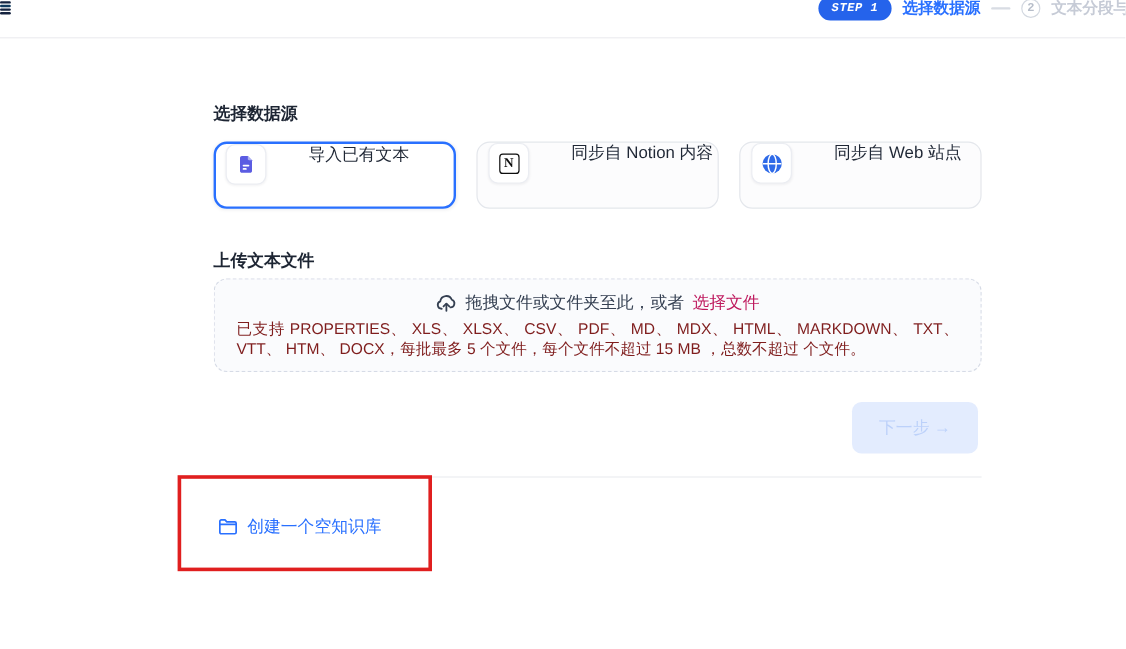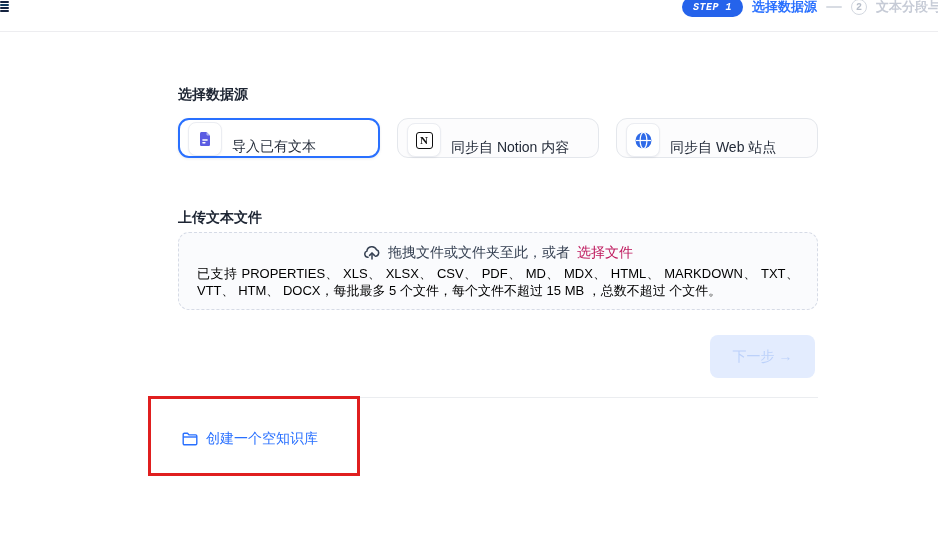--- a/index.html
+++ b/index.html
@@ -32,23 +32,23 @@
     display:flex;align-items:center;justify-content:center;
     color:#b6bdc9;font-size:10px;font-weight:600;background:#fff;box-sizing:border-box;
   }
   .step-inactive-label{color:#c6cbd6;font-weight:700;font-size:13px;}
   
   .h-label{
     position:absolute;font-size:14px;font-weight:700;color:#1d2533;
   }
   .cards{position:absolute;left:178px;top:118px;display:flex;gap:17px;}
   .card{
-    width:202px;height:40px;box-sizing:border-box;border-radius:11px;
+    width:202px;height:56px;box-sizing:border-box;border-radius:11px;
     background:#fcfcfd;border:1px solid #e4e7ec;
-    display:flex;align-items:flex-end;padding-left:9px;cursor:pointer;
+    display:flex;align-items:flex-start;padding-left:9px;cursor:pointer;gap:25px;
   }
   .card.selected{
     background:#ffffff;border:2px solid #2970ff;padding-left:8px;
     box-shadow:0 1px 3px rgba(16,24,40,.08);
   }
   .card .iconbox{
     width:32px;height:32px;border-radius:8px;background:#fff;
     border:1px solid #ebedf2;display:flex;align-items:center;justify-content:center;
     box-shadow:0 1px 2px rgba(16,24,40,.05);flex:none;
   }
@@ -61,21 +61,21 @@
   .dropzone{
     position:absolute;left:178px;top:232px;width:640px;height:78px;box-sizing:border-box;
     background:#fafbfd;border:1px dashed #d6dbe6;border-radius:11px;
   }
   .drop-row{
     display:flex;align-items:flex-start;justify-content:center;gap:7px;
     margin-top:11px;font-size:14px;color:#354052;
   }
   .browse{color:#be185d;cursor:pointer;}
   .hint{
-    margin:4px 18px 0;font-size:13px;line-height:16.5px;color:#000000;
+    margin:4px 18px 0;font-size:13px;line-height:16.5px;color:#7f1d1d;
     text-align:justify;
   }
   .next-btn{
     position:absolute;left:710px;top:335px;width:105px;height:43px;
     background:#e3ecfe;color:#bcd1fa;font-size:14px;font-weight:500;
     border:none;border-radius:8px;display:flex;align-items:center;justify-content:center;
     cursor:not-allowed;
   }
   .divider{position:absolute;left:180px;top:397px;width:638px;height:1px;background:#ebedf0;}
   .create-link{

